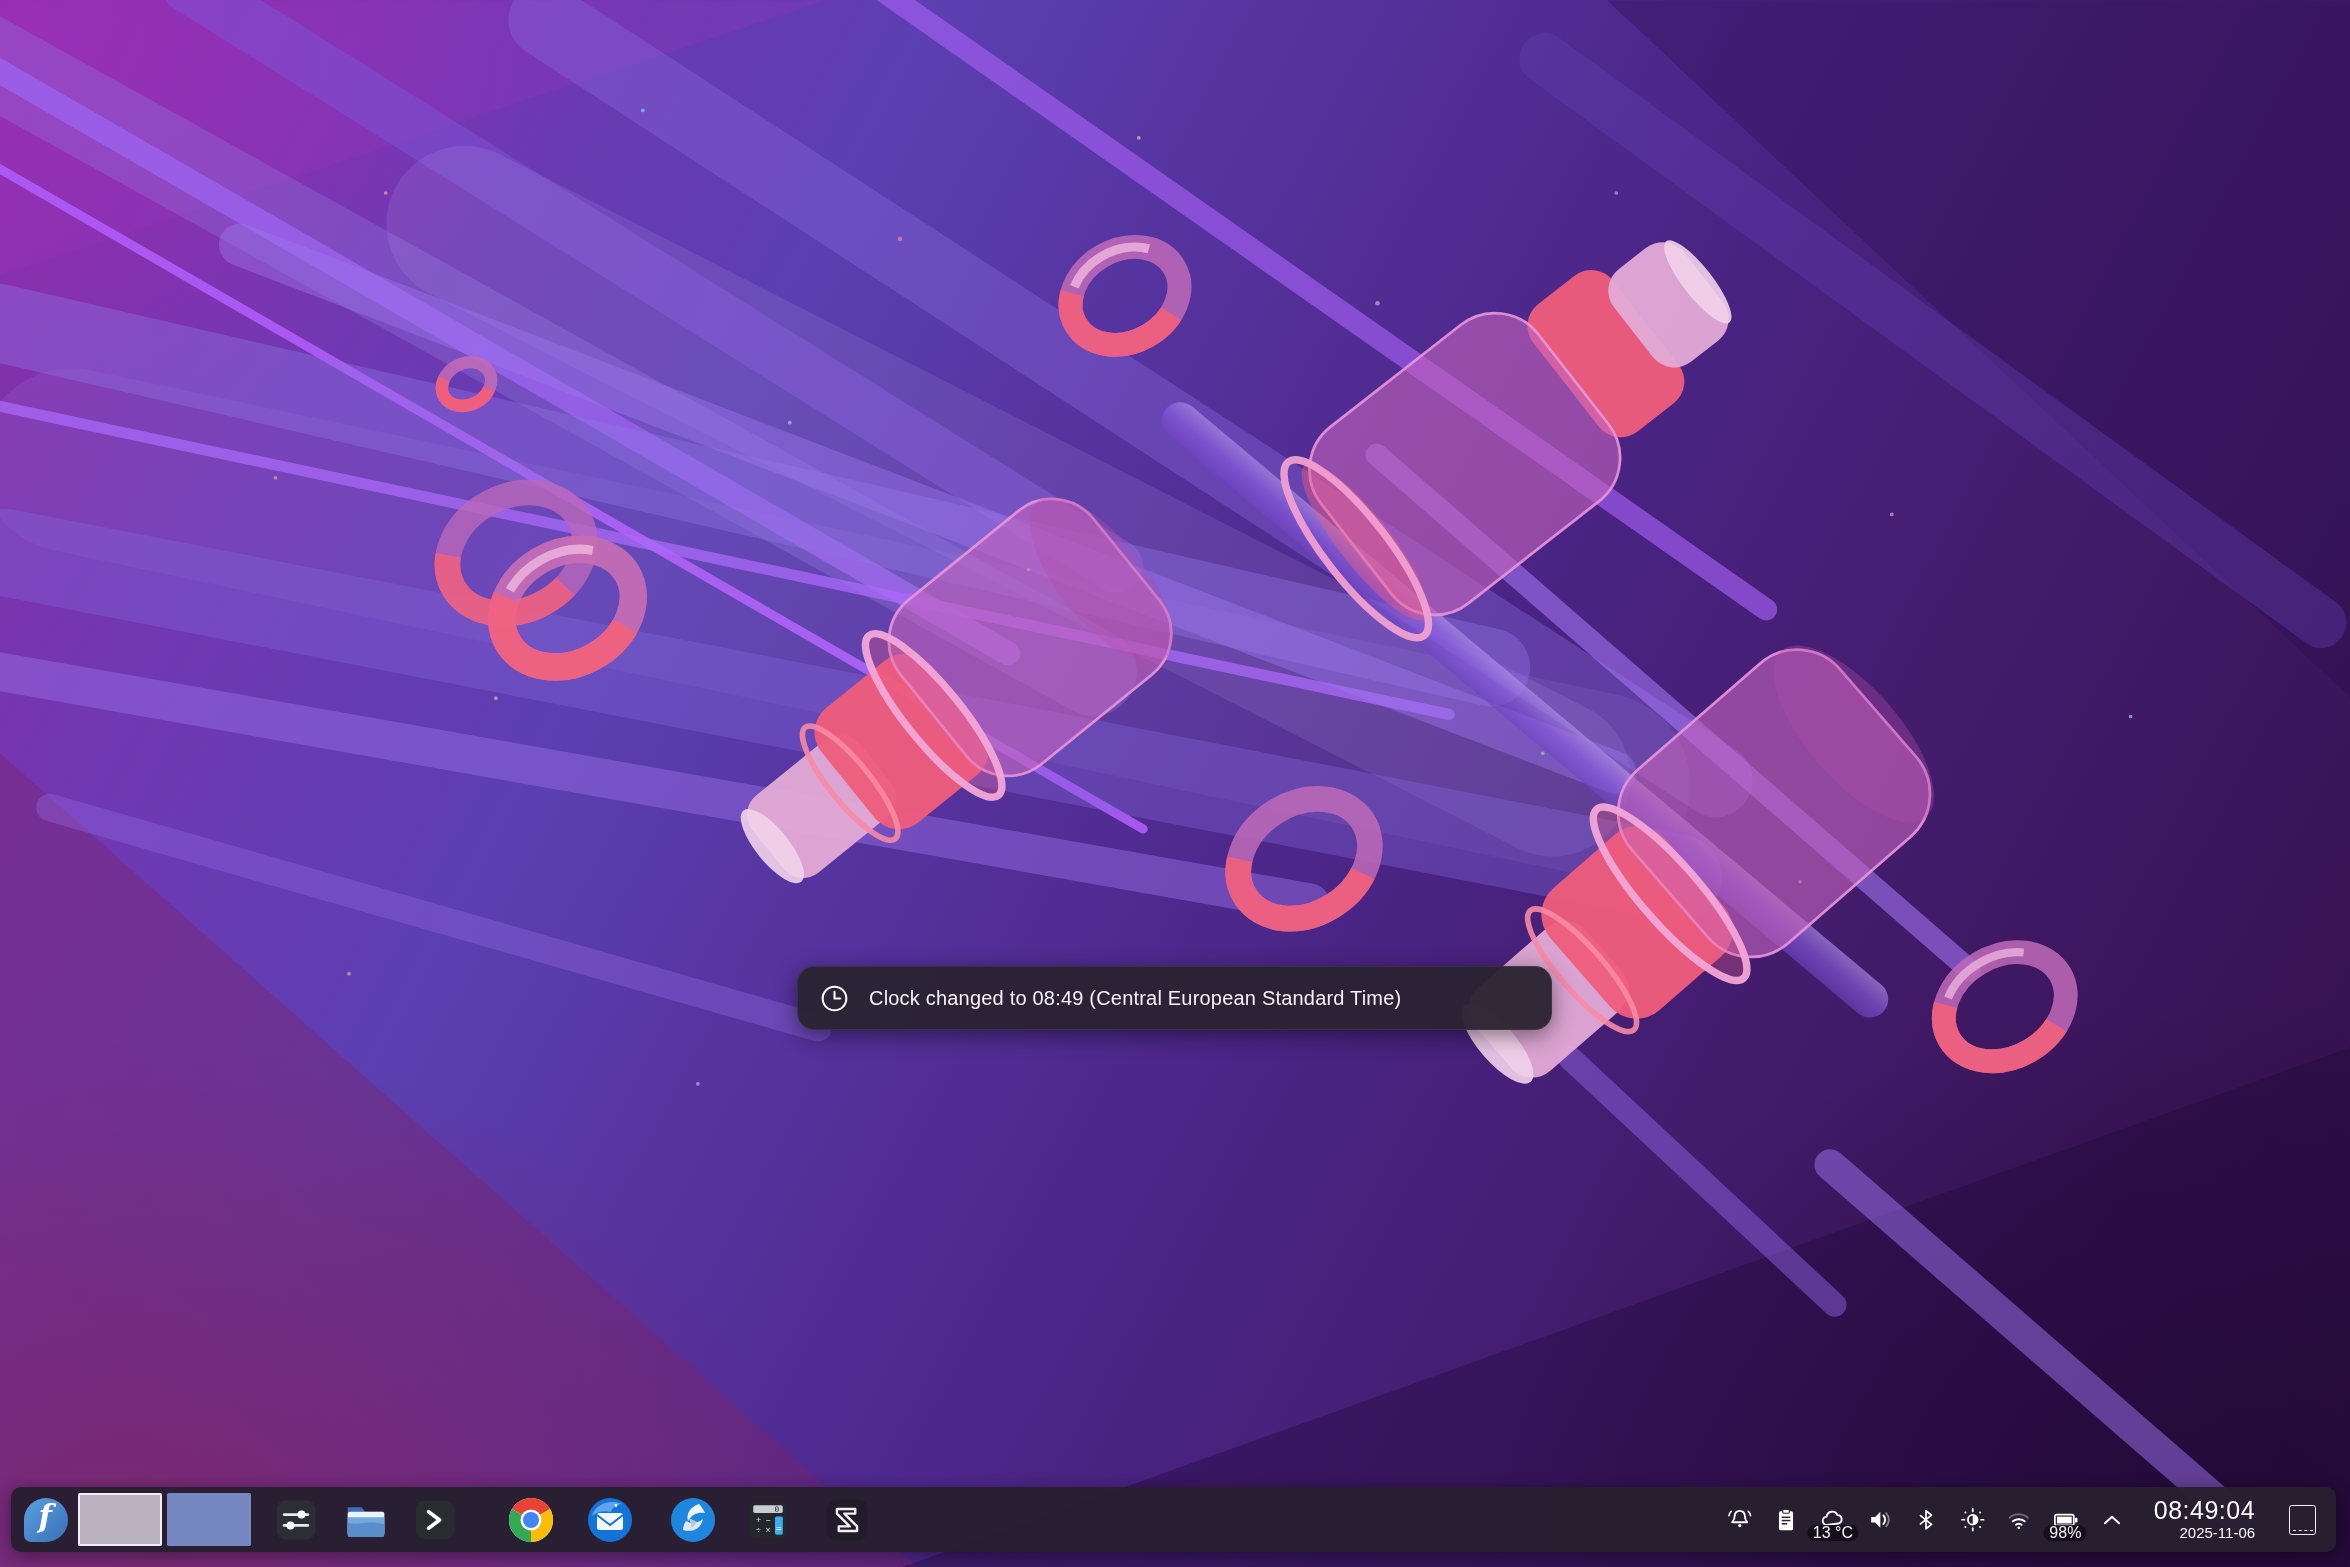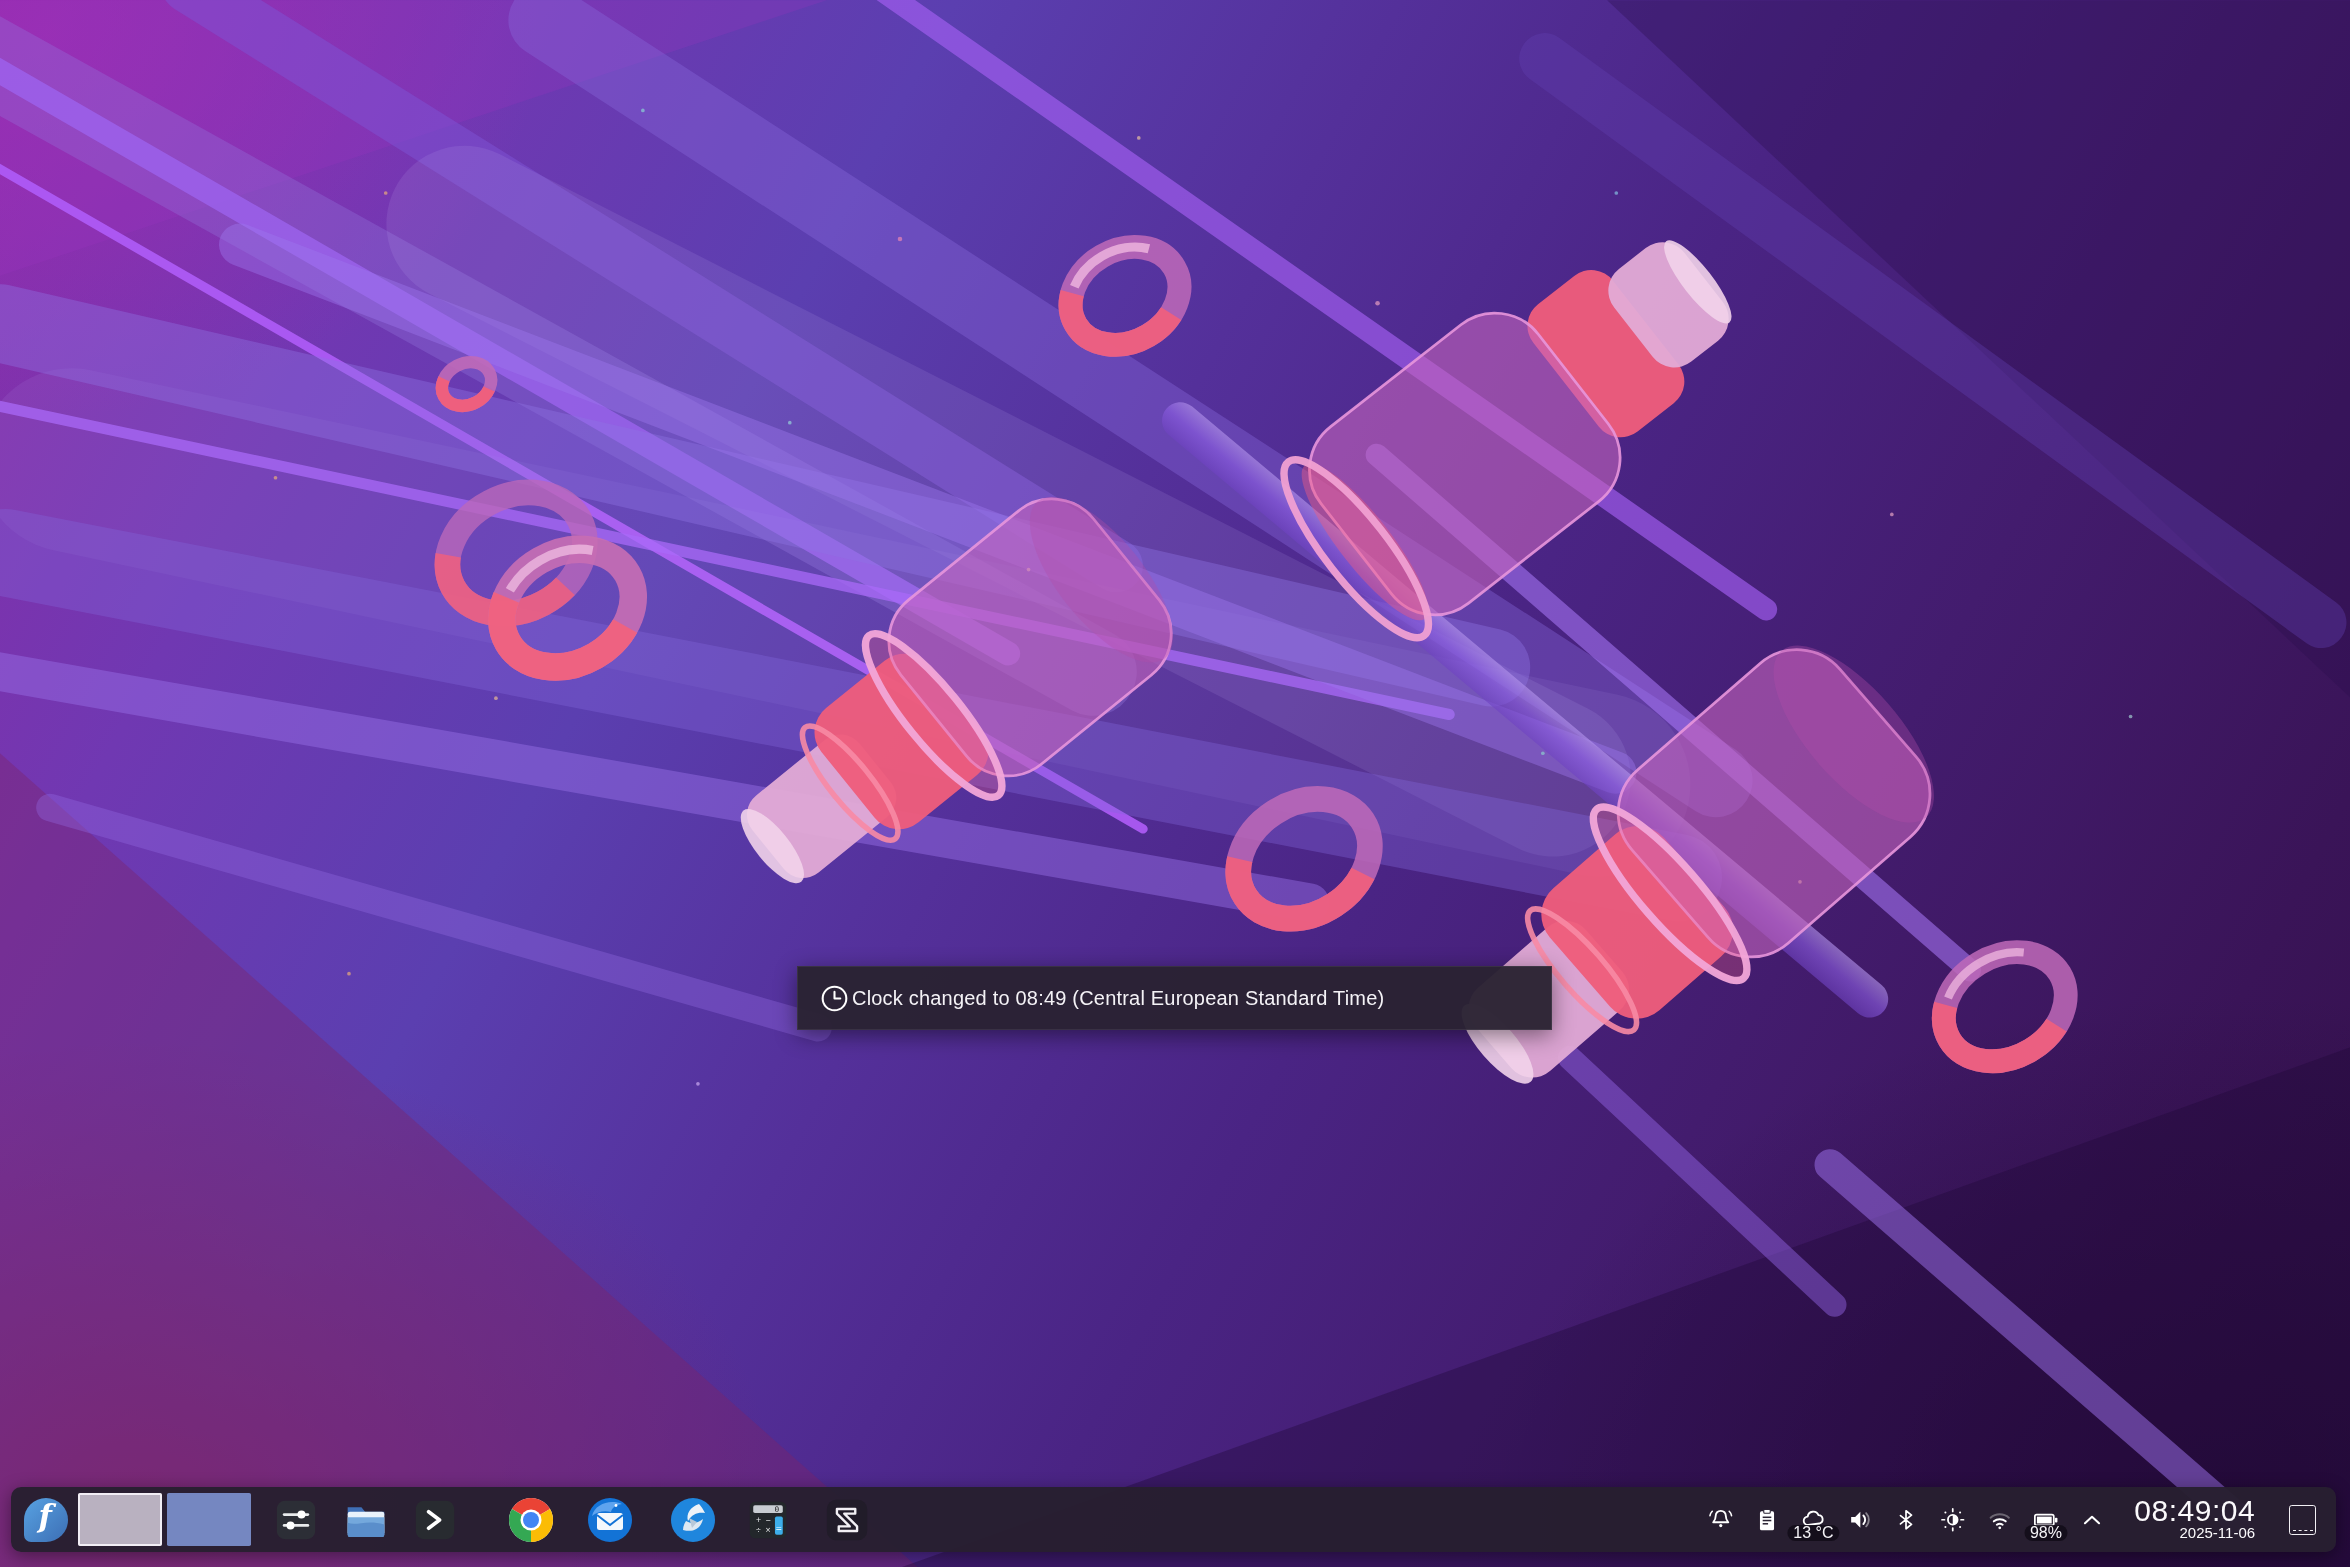--- a/index.html
+++ b/index.html
@@ -10,22 +10,22 @@
       radial-gradient(ellipse 826px 643px at 2% 2%, rgba(168,46,188,0.50), transparent 60%),
       radial-gradient(ellipse 1102px 826px at 6% 97%, rgba(126,38,108,0.80), transparent 58%),
       radial-gradient(ellipse 1194px 826px at 95% 96%, rgba(26,7,44,0.55), transparent 62%),
       linear-gradient(118deg,#8a2da8 0%,#7038b2 16%,#5b3fb0 30%,#54309a 44%,#4a2484 58%,#431c6e 72%,#3a1458 87%,#331049 100%);
   }
   #wall-svg { position:absolute; left:0; top:0; }
 
   
   #toast { position:absolute; left:797px; top:966px; width:755px; height:64px;
     background:rgba(42,34,50,0.96); border:0.9px solid rgba(255,255,255,0.07);
-    border-radius:0; box-shadow:0 5.5px 22px rgba(0,0,0,0.45);
-    display:flex; align-items:center; padding-left:20px; gap:1px; }
+    border-radius:17px; box-shadow:0 5.5px 22px rgba(0,0,0,0.45);
+    display:flex; align-items:center; padding-left:20px; gap:18px; }
   #toast .msg { color:#f4f2f6; font-size:20px; letter-spacing:0.2px; }
 
   
   #panel { position:absolute; left:11px; right:14.7px; bottom:15.6px; height:65px;
     background:rgba(39,31,47,0.97); border-radius:10px;
     box-shadow:0 3.7px 16.5px rgba(0,0,0,0.40);
     display:flex; align-items:center; justify-content:space-between;
     padding:0 20px 0 13px; }
   .pleft, .pright { display:flex; align-items:center; height:100%; }
   .pleft { gap:0; }
@@ -41,21 +41,21 @@
   .appicon { display:flex; align-items:center; justify-content:center; cursor:pointer; }
 
   
   .pright { gap:19px; }
   .tray { position:relative; width:27.5px; height:27.5px; display:flex;
           align-items:center; justify-content:center; cursor:pointer; }
   .badge { position:absolute; left:50%; transform:translateX(-50%); bottom:-7.3px;
     background:rgba(18,12,24,0.88); color:#f5f3f7; font-size:16px; line-height:13.8px;
     padding:0.9px 5.5px; border-radius:8.3px; white-space:nowrap; }
   #clock { text-align:right; color:#fbfafc; margin-left:9.2px; cursor:pointer; }
-  #clock .time { font-size:30px; line-height:25px; letter-spacing:0.5px; }
+  #clock .time { font-size:25px; line-height:25px; letter-spacing:0.5px; }
   #clock .date { font-size:15px; line-height:19px; }
   #showdesk { width:27.5px; height:30px; border:1.8px solid #f2f0f4; border-radius:2.8px;
     margin-left:14.7px; cursor:pointer; position:relative; }
   #showdesk::after { content:""; position:absolute; left:2.8px; right:2.8px; bottom:2.8px;
     border-bottom:1.8px dashed #f2f0f4; }
 </style>
 </head>
 <body>
 
 <div id="screen">

